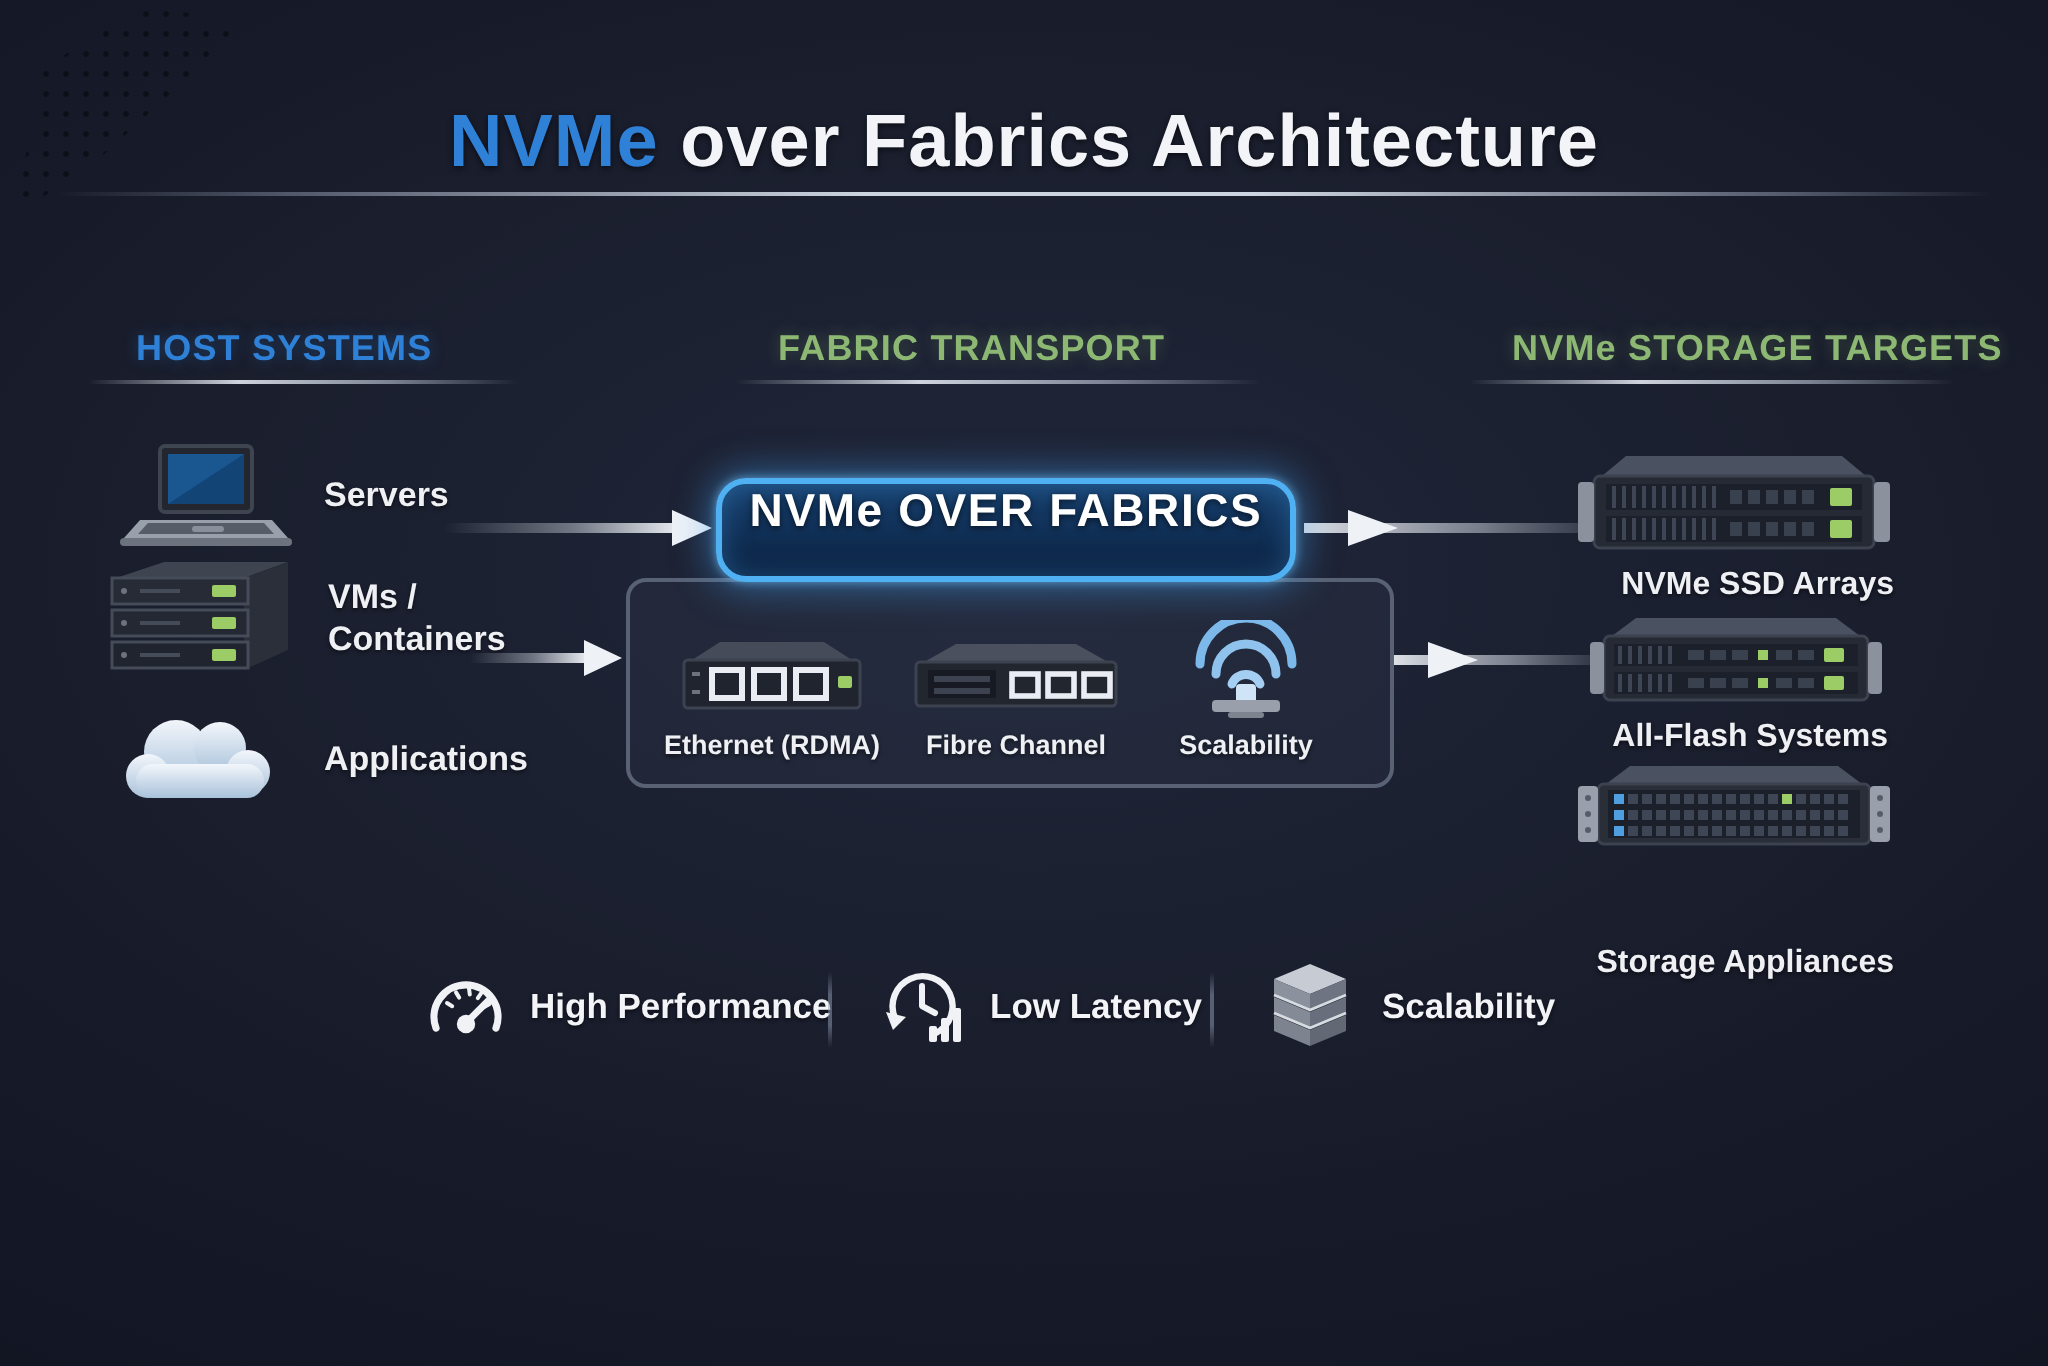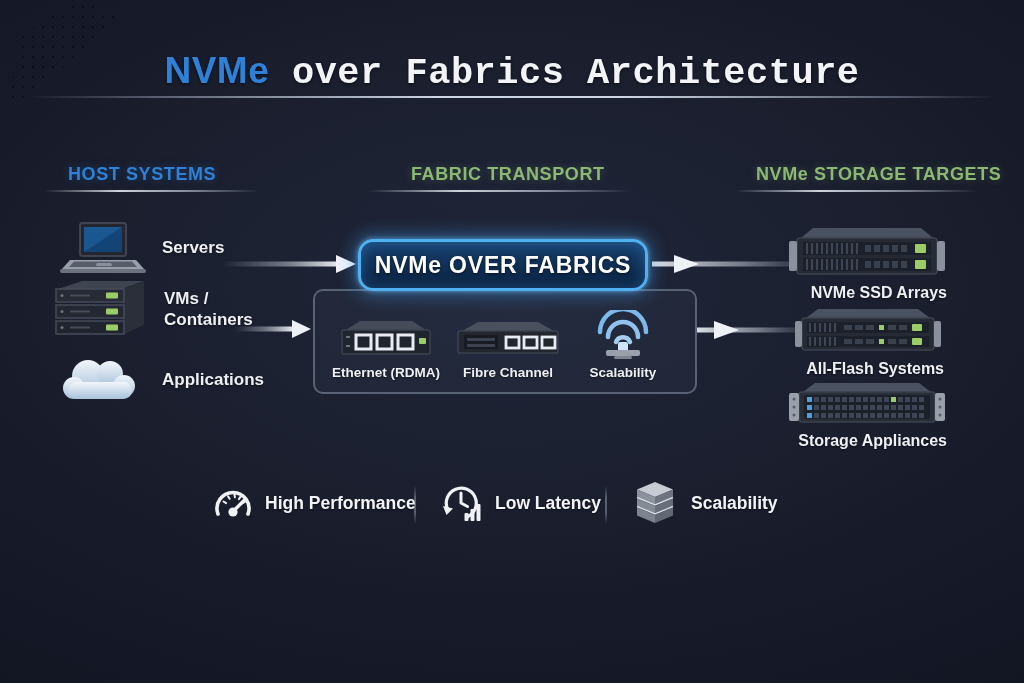--- a/index.html
+++ b/index.html
@@ -17,21 +17,21 @@
     clip-path:polygon(55% 0,95% 10%,30% 75%,0 95%,10% 30%);
     opacity:.9;
   }
   
   .title{
     position:absolute;left:0;top:50px;width:1024px;text-align:center;
     font-size:37px;font-weight:700;letter-spacing:.5px;
     text-shadow:0 1px 3px rgba(0,0,0,.6);
   }
   .title .hl{color:#2e81d6;}
-  .title .rest{color:#f2f4f7;font-family:Liberation Mono, monospace;}
+  .title .rest{color:#f2f4f7;}
   .title-divider{
     position:absolute;left:28px;top:96px;width:968px;height:2px;
     background:linear-gradient(90deg,rgba(160,170,190,0) 0%,rgba(150,160,180,.45) 12%,rgba(215,222,235,.95) 42%,rgba(215,222,235,.95) 62%,rgba(150,160,180,.45) 90%,rgba(160,170,190,0) 100%);
     border-radius:1px;
   }
   
   .col-header{position:absolute;font-size:18px;font-weight:700;letter-spacing:.6px;white-space:nowrap;}
   .col-header.blue{color:#2e81d6;text-shadow:0 0 8px rgba(46,129,214,.35);}
   .col-header.green{color:#8cb873;text-shadow:0 0 8px rgba(140,184,115,.3);}
   .header-underline{
@@ -41,21 +41,21 @@
   
   .host-item{position:absolute;display:flex;align-items:center;}
   .host-icon{flex:0 0 auto;display:block;}
   .item-label{font-size:17px;font-weight:600;color:#eef0f4;text-shadow:0 1px 2px rgba(0,0,0,.55);line-height:1.25;}
   
   .hub-box{
     position:absolute;left:358px;top:239px;width:290px;height:52px;
     border:3px solid #4fb0f2;border-radius:15px;box-sizing:border-box;
     background:linear-gradient(180deg,#17406e 0%,#102f55 55%,#0a1f3d 100%);
     box-shadow:0 0 18px 3px rgba(64,160,240,.5),0 0 5px rgba(140,210,255,.65),inset 0 0 14px rgba(70,160,235,.35);
-    display:flex;align-items:center;justify-content:center;
+    display:flex;justify-content:center;
   }
   .hub-label{font-size:23px;font-weight:700;letter-spacing:.8px;color:#ffffff;text-shadow:0 1px 3px rgba(0,0,0,.6);}
   
   .fabric-container{
     position:absolute;left:313px;top:289px;width:384px;height:105px;
     border:2px solid #596275;border-radius:10px;box-sizing:border-box;
     background:rgba(140,152,178,.05);
   }
   .transport-item{position:absolute;display:flex;flex-direction:column;align-items:center;}
   .transport-label{font-size:13.5px;font-weight:600;color:#eef0f4;margin-top:5px;white-space:nowrap;text-shadow:0 1px 2px rgba(0,0,0,.55);}
@@ -80,21 +80,21 @@
   <div class="dots"></div>
 
   <div class="title">
     <span class="hl">NVMe</span><span class="rest"> over Fabrics Architecture</span>
   </div>
   <div class="title-divider"></div>
 
   <div class="col-header blue" style="left:68px;top:164px;">HOST SYSTEMS</div>
   <div class="header-underline" style="left:44px;top:190px;width:215px;"></div>
 
-  <div class="col-header green" style="left:411px;top:164px;">FABRIC TRANSPORT</div>
+  <div class="col-header green" style="left:389px;top:164px;">FABRIC TRANSPORT</div>
   <div class="header-underline" style="left:368px;top:190px;width:262px;"></div>
 
   <div class="col-header green" style="left:756px;top:164px;">NVMe STORAGE TARGETS</div>
   <div class="header-underline" style="left:735px;top:190px;width:242px;"></div>
 
   <div class="host-item" style="left:56px;top:220px;">
     <span class="host-icon">
       <svg width="92" height="56" viewBox="0 0 92 56">
         <rect x="24" y="3" width="46" height="33" rx="2.5" fill="#23262f" stroke="#3e4450" stroke-width="2"></rect>
         <rect x="28" y="7" width="38" height="25" fill="#134476"></rect>
@@ -318,21 +318,21 @@
               <rect x="96" y="33" width="8" height="5"></rect>
               <rect x="107" y="33" width="8" height="5"></rect>
             </g>
           <rect x="120" y="32" width="10" height="7" rx="1" fill="#9ccc65"></rect>
         </g>
       </svg>
     </span>
     <span class="storage-label">All-Flash Systems</span>
   </div>
 
-  <div class="storage-item" style="left:782px;top:380px;width:165px;">
+  <div class="storage-item" style="left:782px;top:380px;width:165px;gap:41px;">
     <span>
       <svg width="160" height="46" viewBox="0 0 160 46">
         <path d="M16 12 L144 12 L132 3 L28 3 Z" fill="#4a5160"></path>
         <rect x="12" y="12" width="136" height="30" rx="3" fill="#2a2e39" stroke="#3c424f" stroke-width="1.5"></rect>
         <rect x="2" y="13" width="10" height="28" rx="2" fill="#9aa0ab"></rect>
         <rect x="148" y="13" width="10" height="28" rx="2" fill="#9aa0ab"></rect>
         <circle cx="7" cy="19" r="1.5" fill="#565c68"></circle>
           <circle cx="7" cy="27" r="1.5" fill="#565c68"></circle>
           <circle cx="7" cy="35" r="1.5" fill="#565c68"></circle>
         <circle cx="153" cy="19" r="1.5" fill="#565c68"></circle>

